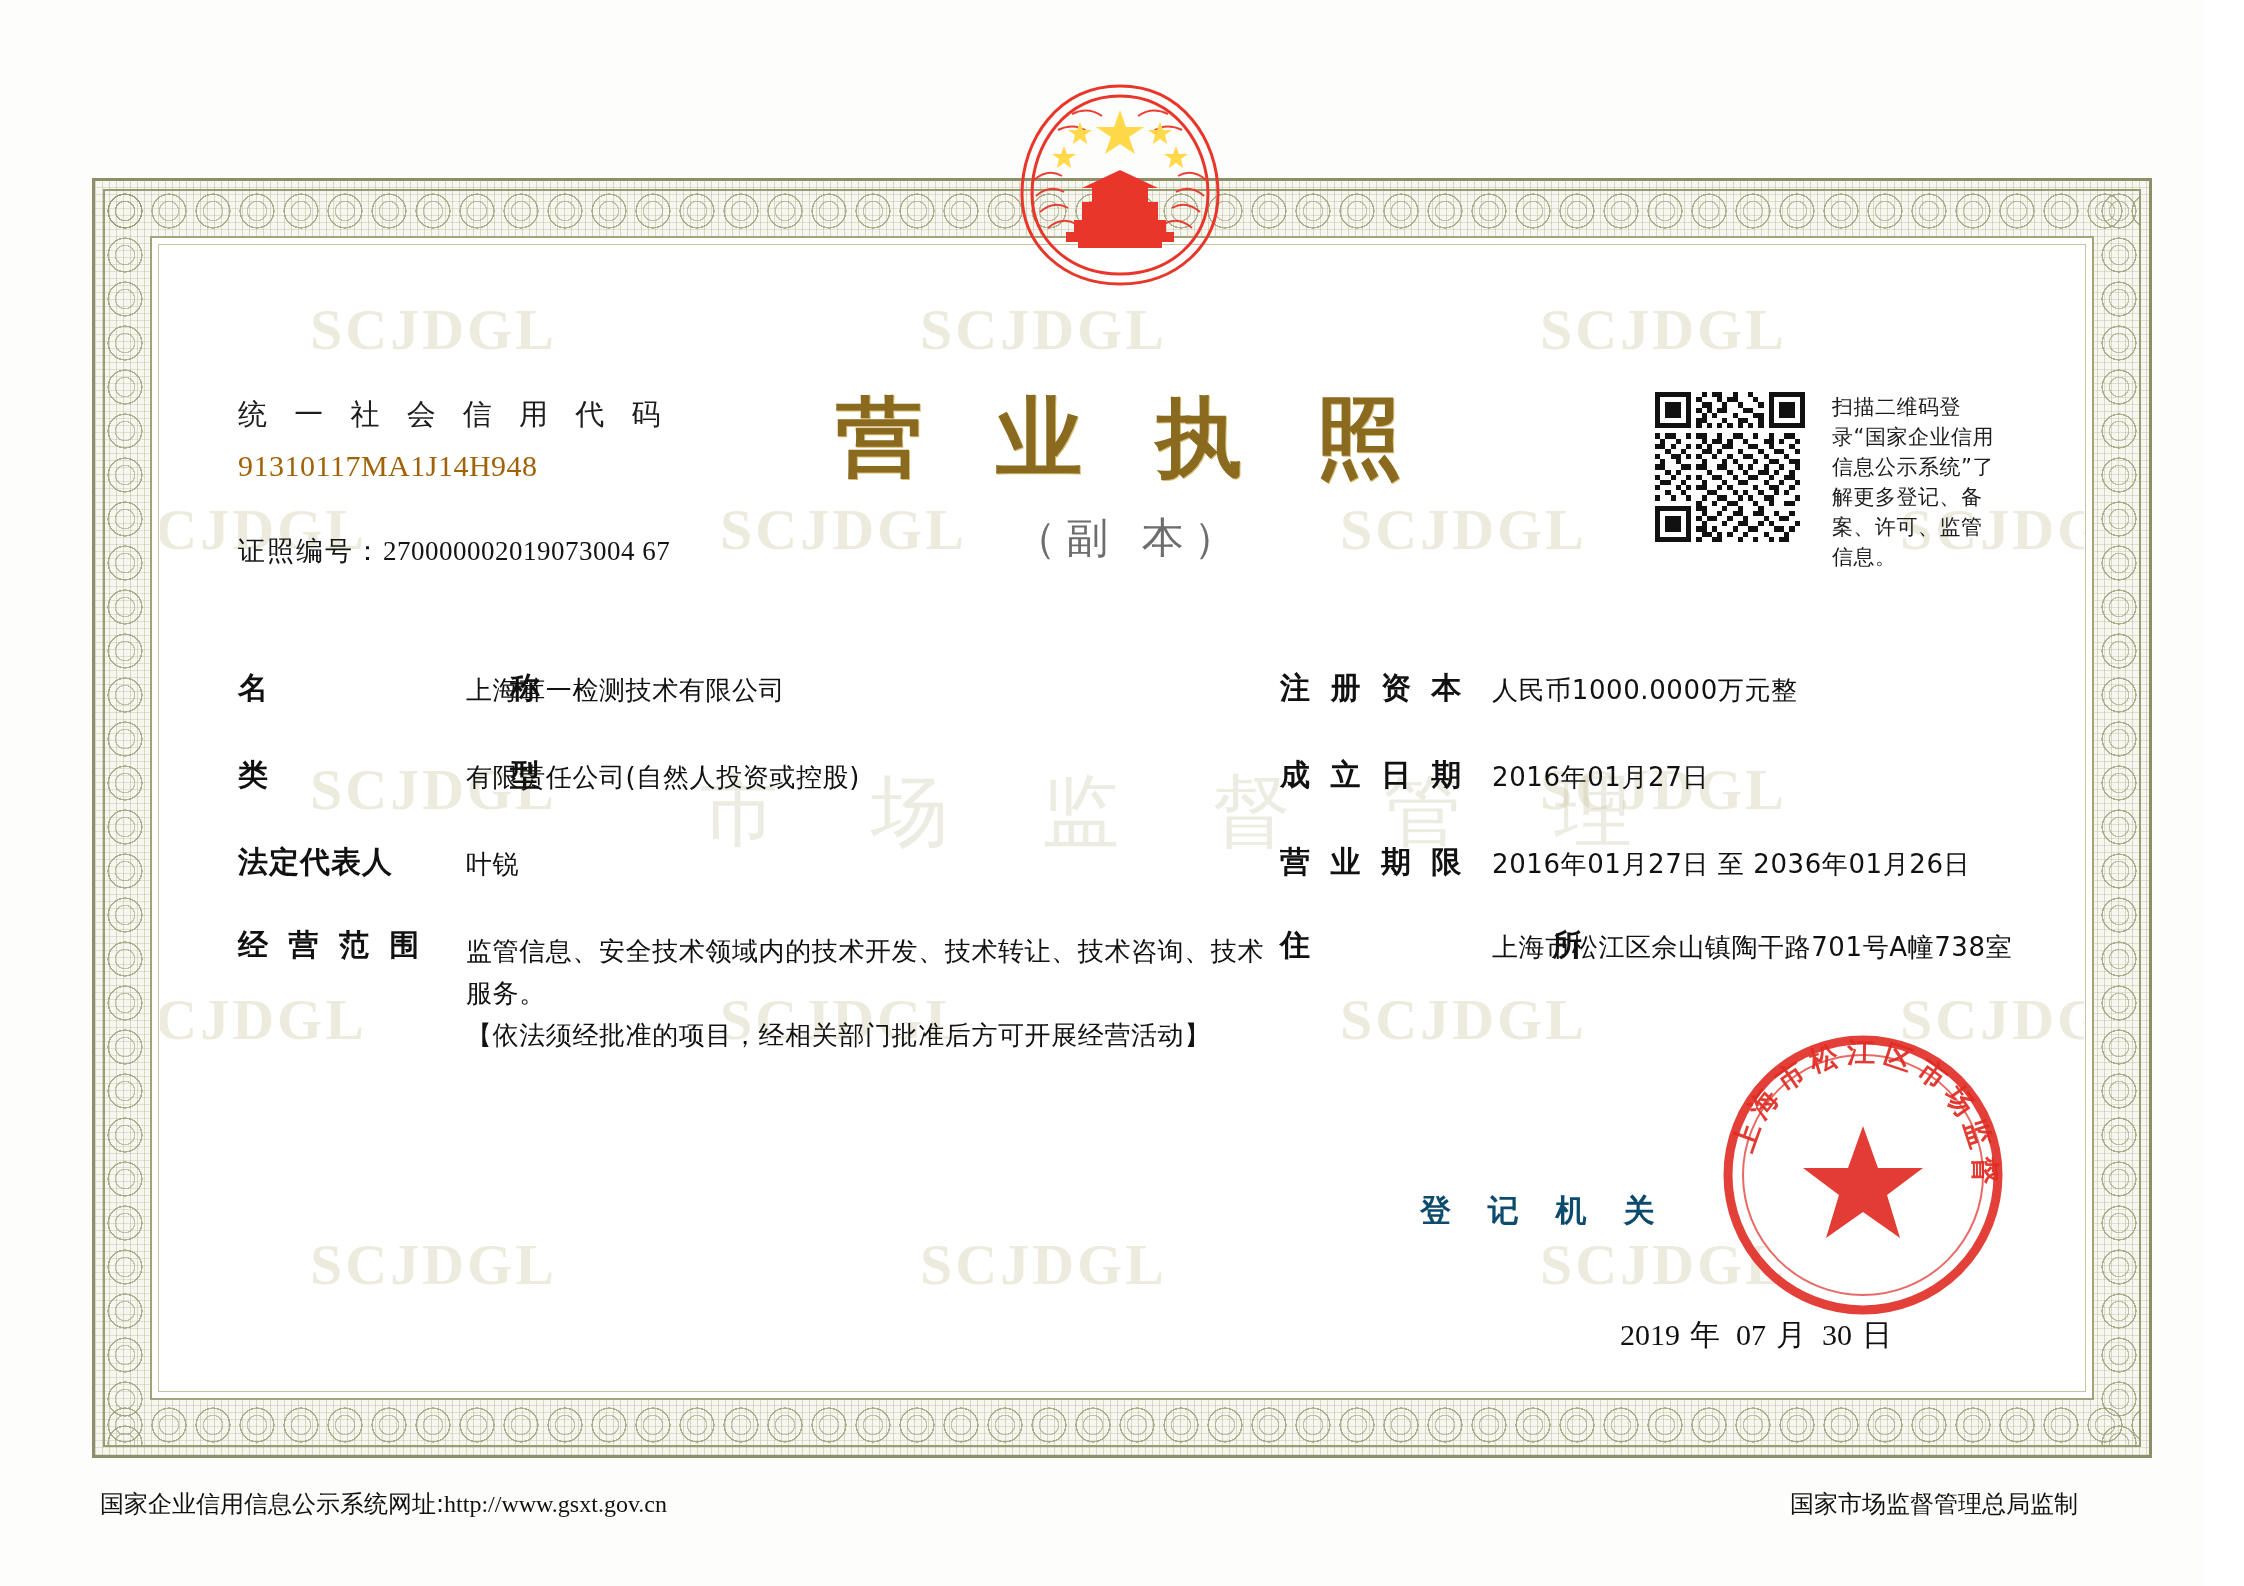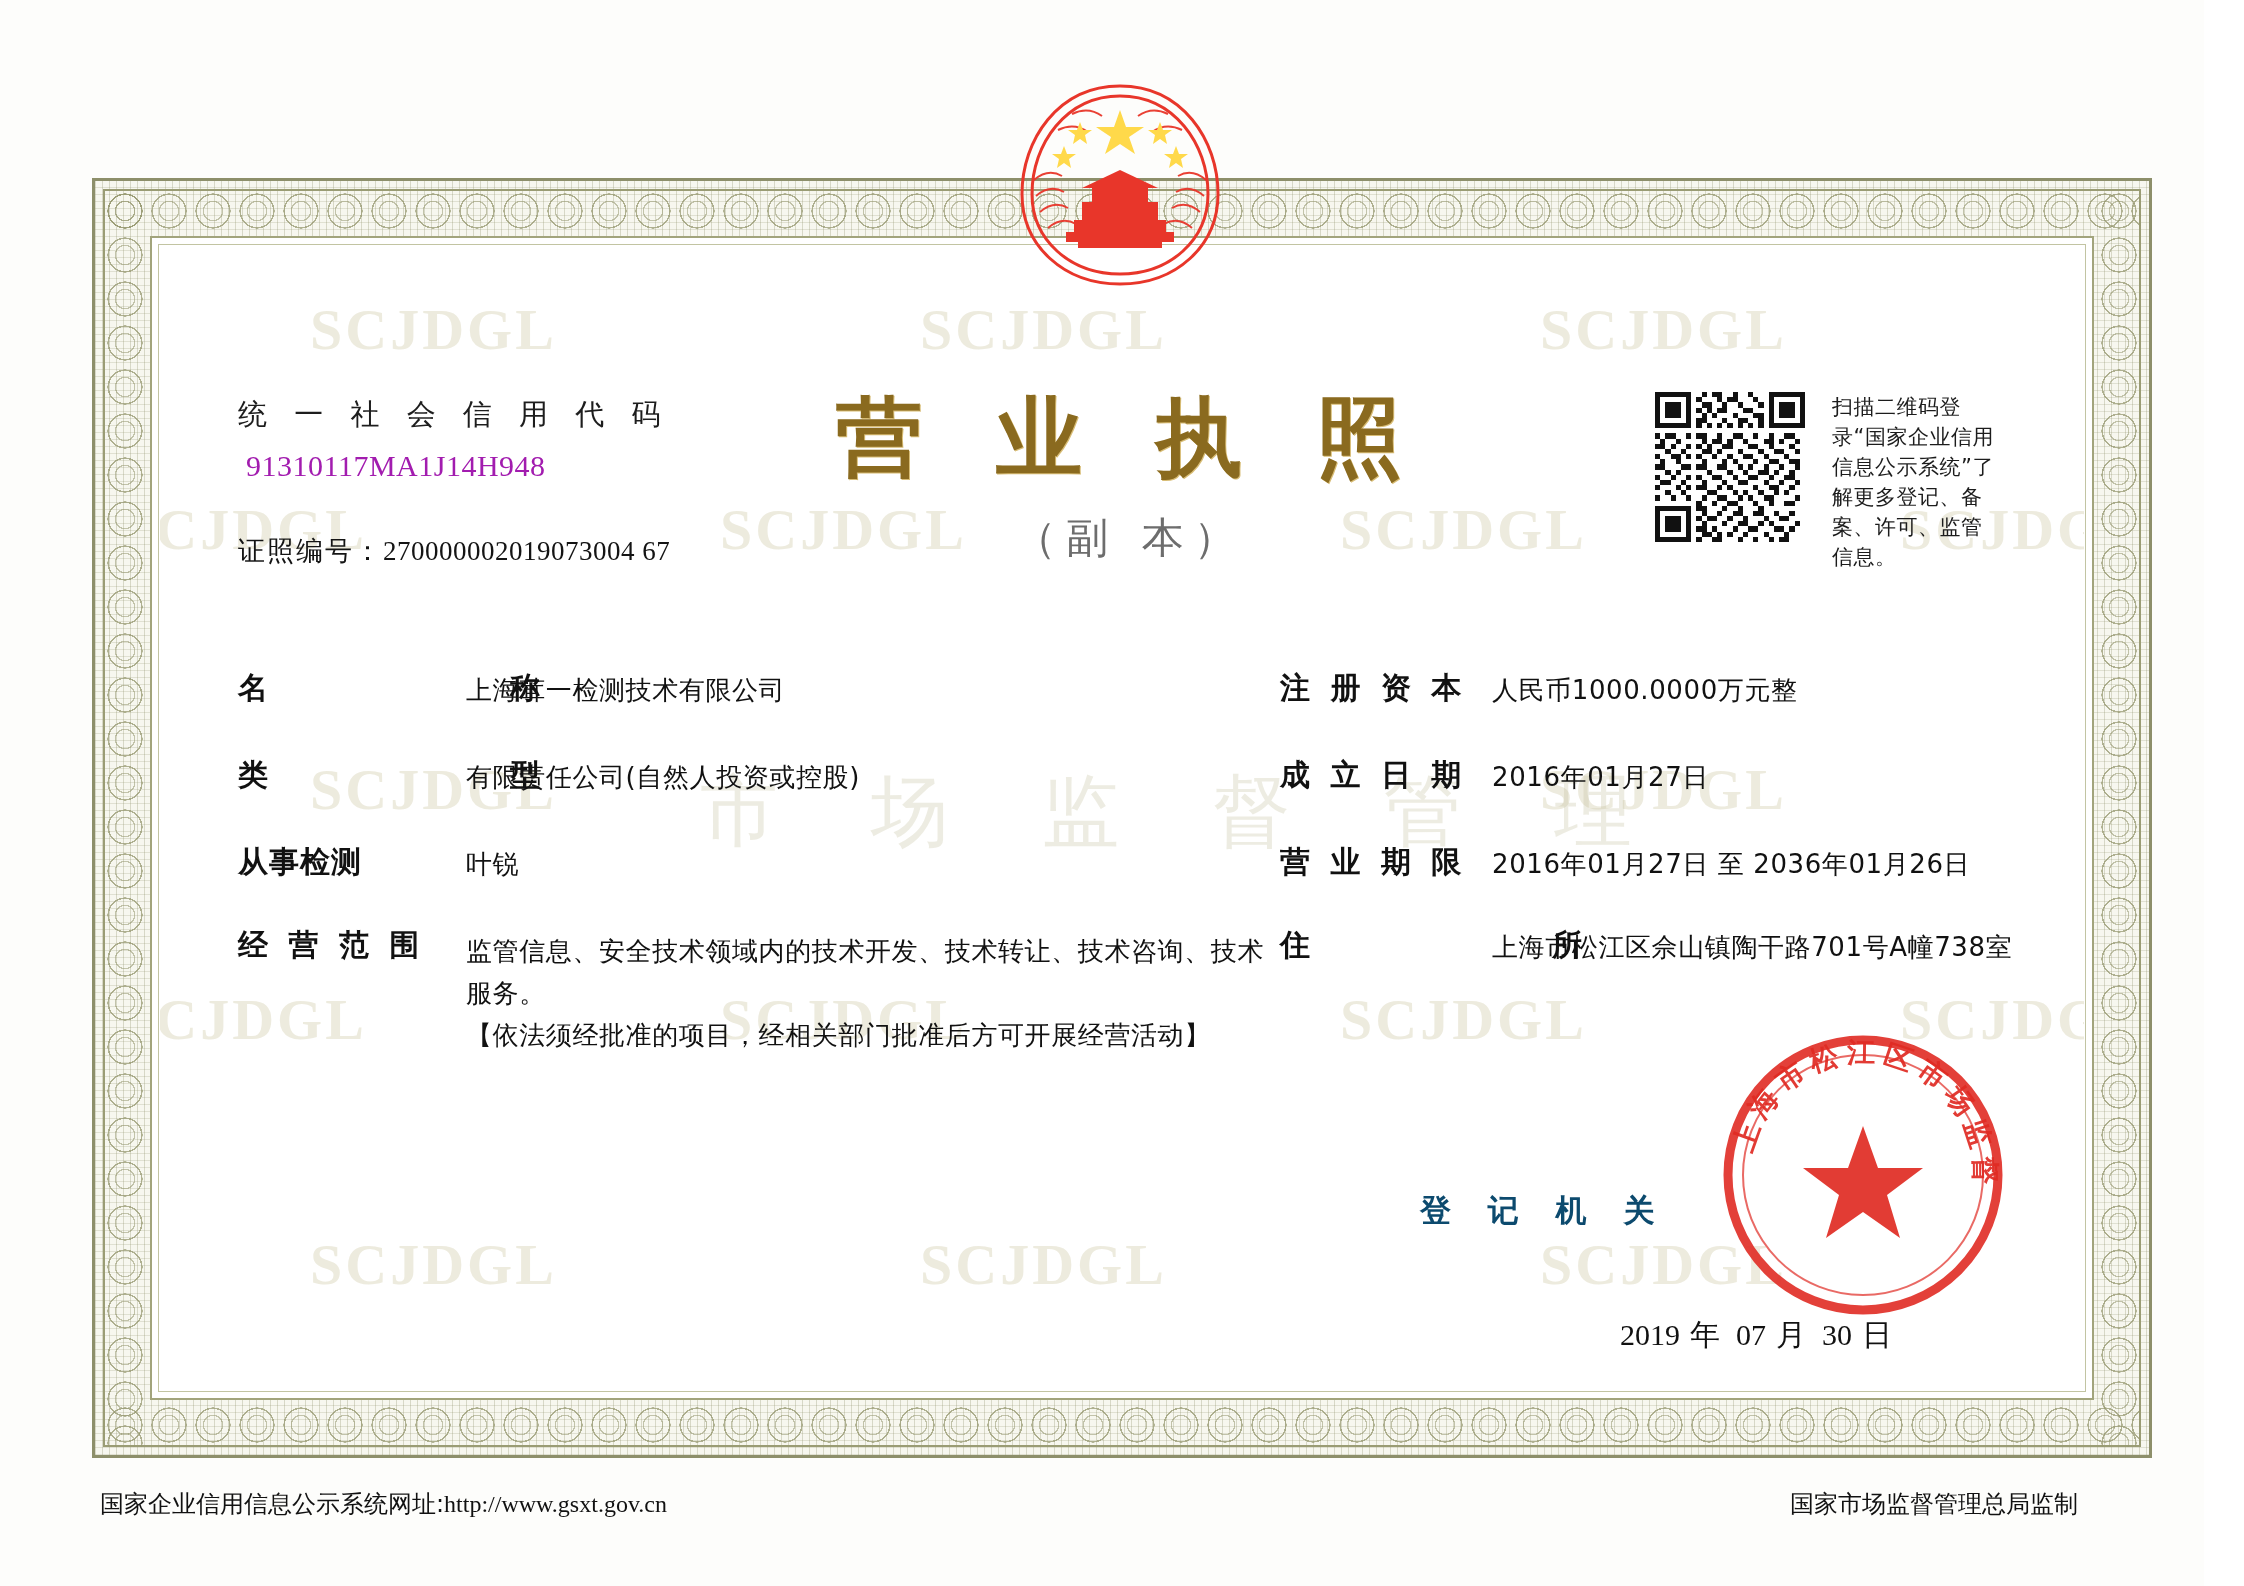--- a/index.html
+++ b/index.html
@@ -162,22 +162,21 @@
     font-family: "DejaVu Sans", sans-serif;
     font-size: 29px;
     letter-spacing: 9px;
     color: #1d1d1d;
   }
   .code-value {
     margin-top: 14px;
     font-family: "Liberation Serif", serif;
     font-size: 30px;
     letter-spacing: 0.5px;
-    color: #a21caf;
-    margin-left: 8px;
+    color: #a16207;
   }
   #cert-no {
     position: absolute;
     left: 238px; top: 533px;
     font-family: "DejaVu Sans", sans-serif;
     font-size: 27px;
     color: #141414;
     white-space: nowrap;
   }
   #cert-no .cn { letter-spacing: 2px; }
@@ -603,21 +602,21 @@
 
   <div class="field" id="row-name">
     <div class="f-label sp1 lcol-label">名　　　称</div>
     <div class="f-value lcol-value">上海茸一检测技术有限公司</div>
   </div>
   <div class="field" id="row-type">
     <div class="f-label sp1 lcol-label">类　　　型</div>
     <div class="f-value lcol-value">有限责任公司(自然人投资或控股)</div>
   </div>
   <div class="field" id="row-rep">
-    <div class="f-label lcol-label">从事检测</div>
+    <div class="f-label lcol-label">法定代表人</div>
     <div class="f-value lcol-value">叶锐</div>
   </div>
   <div class="field" id="row-scope">
     <div class="f-label sp3 lcol-label">经 营 范 围</div>
     <div class="f-value wrap lcol-value" style="width:800px; white-space:pre-line;">监管信息、安全技术领域内的技术开发、技术转让、技术咨询、技术服务。
 【依法须经批准的项目，经相关部门批准后方可开展经营活动】</div>
   </div>
 
   <div class="field" id="row-capital">
     <div class="f-label sp3 rcol-label">注 册 资 本</div>

